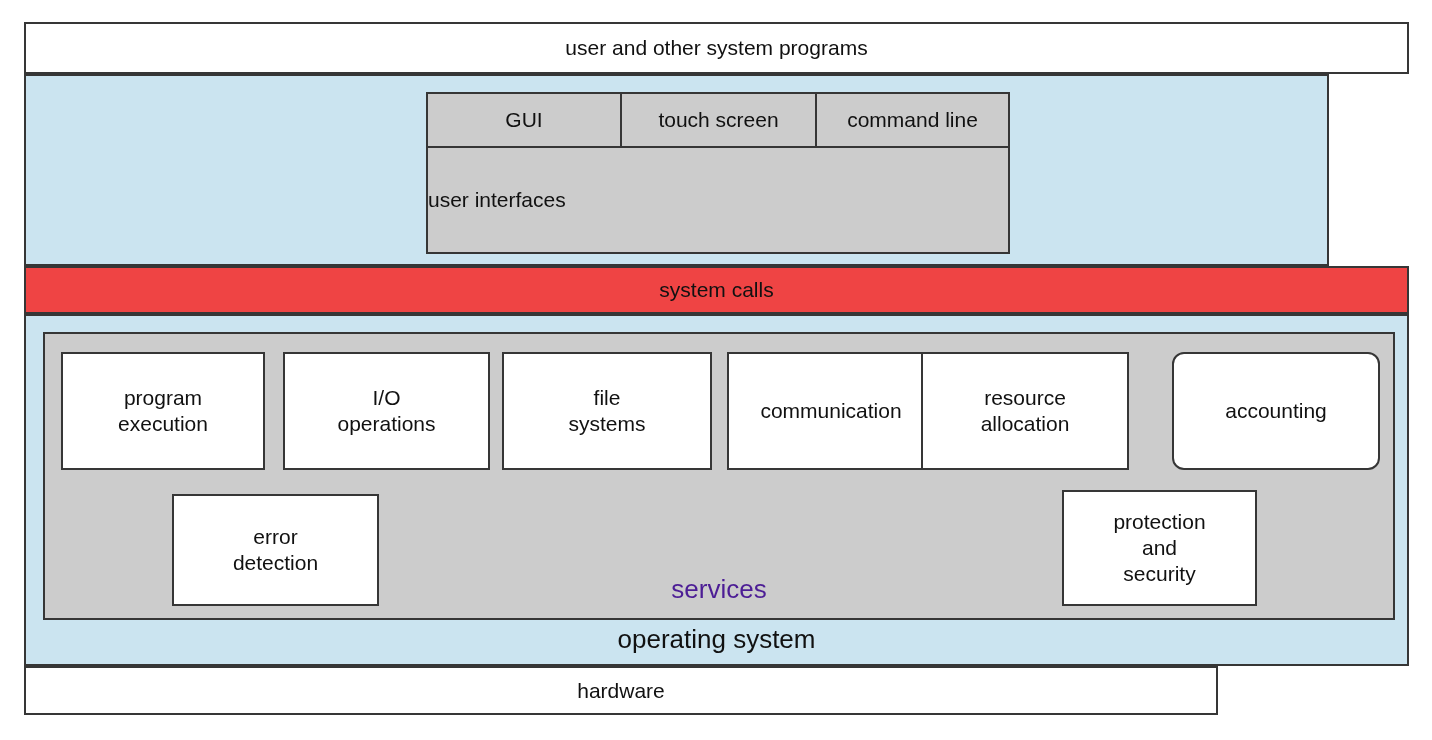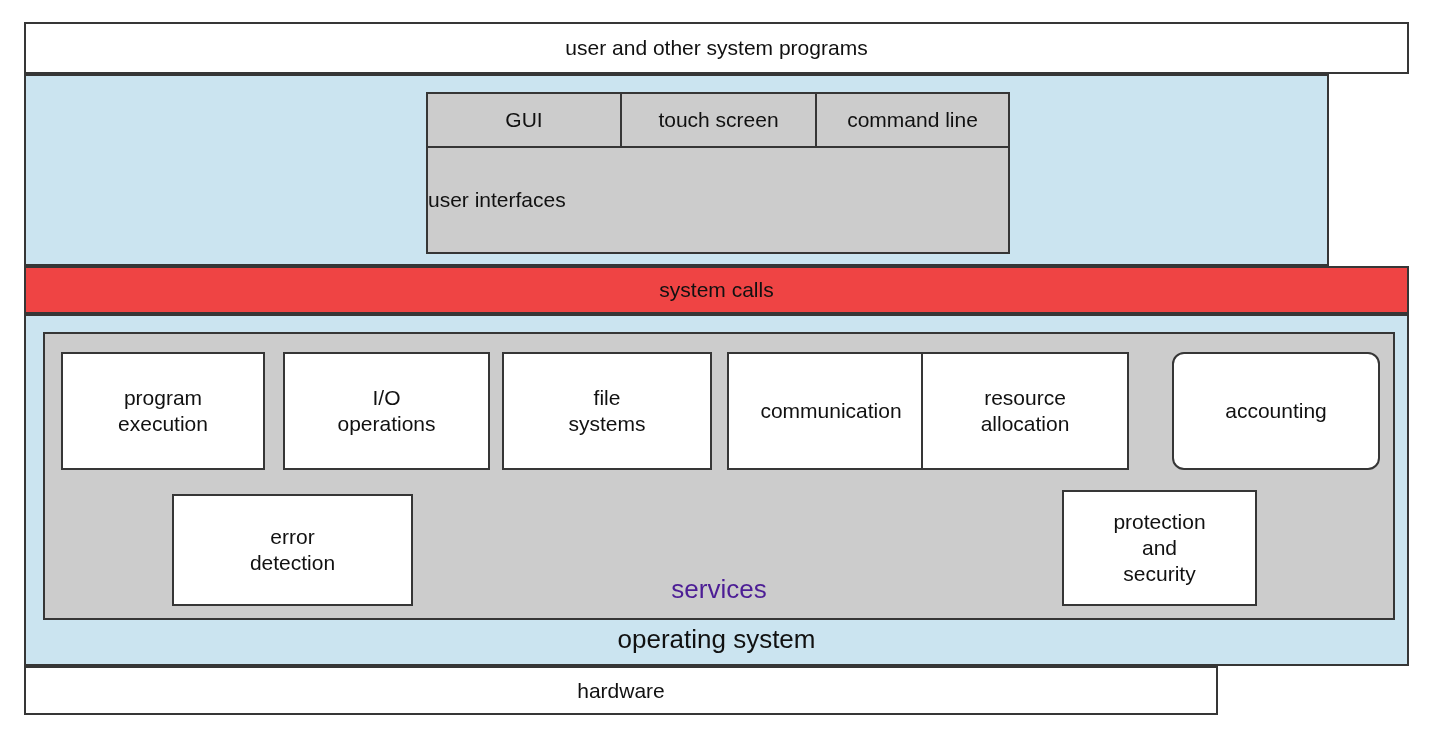--- a/index.html
+++ b/index.html
@@ -144,21 +144,21 @@
   .service-row-top { top: 18px; height: 118px; }
   #svc-program-execution   { left: 16px;   width: 204px; }
   #svc-io-operations       { left: 238px;  width: 207px; }
   #svc-file-systems        { left: 457px;  width: 210px; }
   #svc-communication       { left: 682px;  width: 208px; }
   #svc-resource-allocation { left: 876px;  width: 208px; }
   #svc-accounting          { left: 1127px; width: 208px; border-radius: 12px; }
 
   
   #svc-error-detection {
-    left: 127px; top: 160px; width: 241px; height: 112px;
+    left: 127px; top: 160px; width: 207px; height: 112px;
   }
   #svc-protection-security {
     left: 1017px; top: 156px; width: 195px; height: 116px;
   }
 </style>
 </head>
 <body>
 
 <div id="diagram">
 

